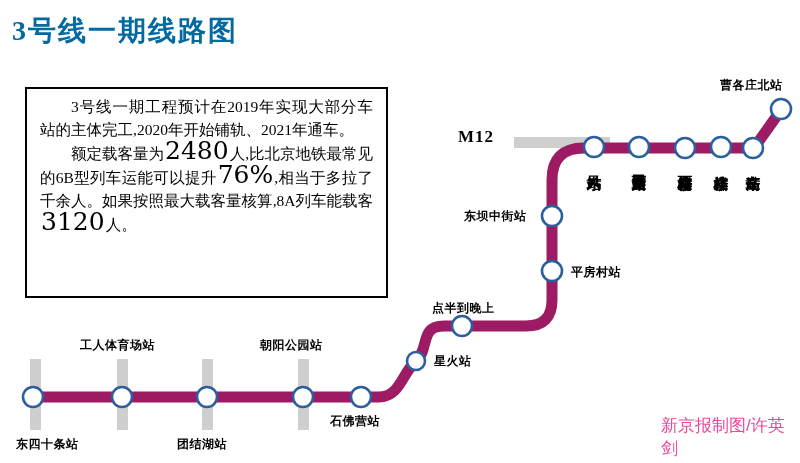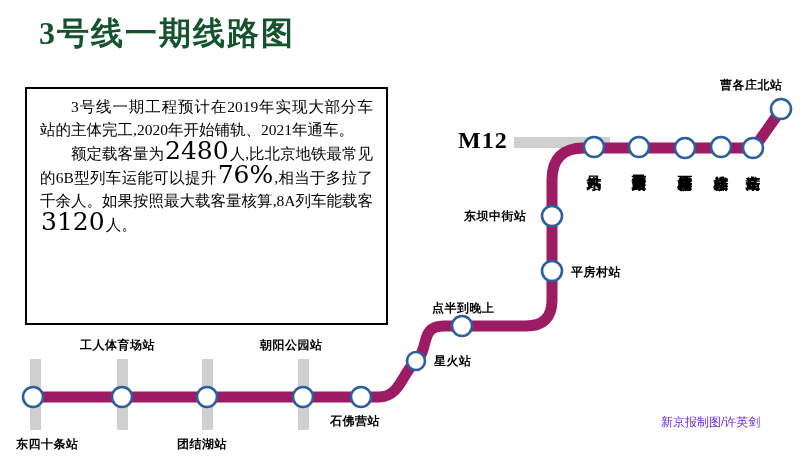--- a/index.html
+++ b/index.html
@@ -4,25 +4,25 @@
 <style>
   html,body{margin:0;padding:0;background:#ffffff;}
   #canvas{
     position:relative;width:800px;height:463px;background:#ffffff;overflow:hidden;
     font-family:"Liberation Sans",sans-serif;color:#111;
   }
   
   .page-title{
     position:absolute;left:12px;top:12px;
     font-family:"Liberation Serif","DejaVu Serif",serif;
-    font-size:32px;font-weight:bold;letter-spacing:2px;color:#14532d;margin-left:27px;
+    font-size:28px;font-weight:bold;letter-spacing:2px;color:#0369a1;
   }
   
   .info-box{
-    position:absolute;left:25px;top:87px;width:363px;height:238px;
+    position:absolute;left:25px;top:87px;width:363px;height:211px;
     border:2px solid #000;box-sizing:border-box;
     padding:6px 13px 22px 13px;
     font-family:"Liberation Serif","DejaVu Serif",serif;
     font-size:15.5px;line-height:23px;color:#000;
   }
   .info-box p{margin:0;text-indent:2em;text-align:justify;}
   .big-num{
     font-family:"DejaVu Serif","Liberation Serif",serif;
     font-size:25px;line-height:20px;font-weight:normal;
     padding:0 1px;
@@ -32,24 +32,24 @@
     position:absolute;font-size:12px;font-weight:600;color:#000;
     white-space:nowrap;letter-spacing:0.5px;
   }
   .stn.v{
     writing-mode:vertical-rl;text-orientation:upright;
     font-size:14.5px;letter-spacing:0px;line-height:15px;
   }
   .m12-label{
     position:absolute;left:458px;top:127px;
     font-family:"Liberation Serif","DejaVu Serif",serif;
-    font-size:24px;font-weight:bold;color:#000;letter-spacing:1px;
+    font-size:17px;font-weight:bold;color:#000;letter-spacing:1px;
   }
   .credit{
-    position:absolute;left:661px;top:414px;font-size:12px;color:#6d28d9;
+    position:absolute;left:661px;top:414px;font-size:17px;color:#ec4899;
   }
   svg{position:absolute;left:0;top:0;}
 </style>
 </head>
 <body>
 
 <div id="canvas">
 
   <div class="page-title">3号线一期线路图</div>
 

